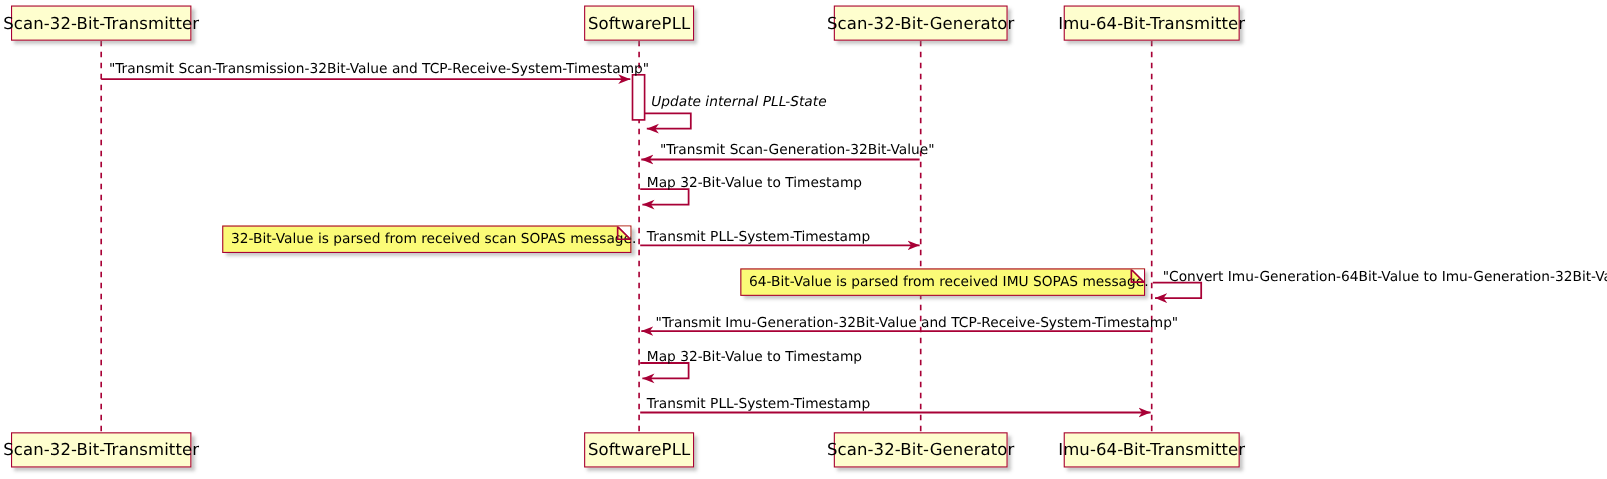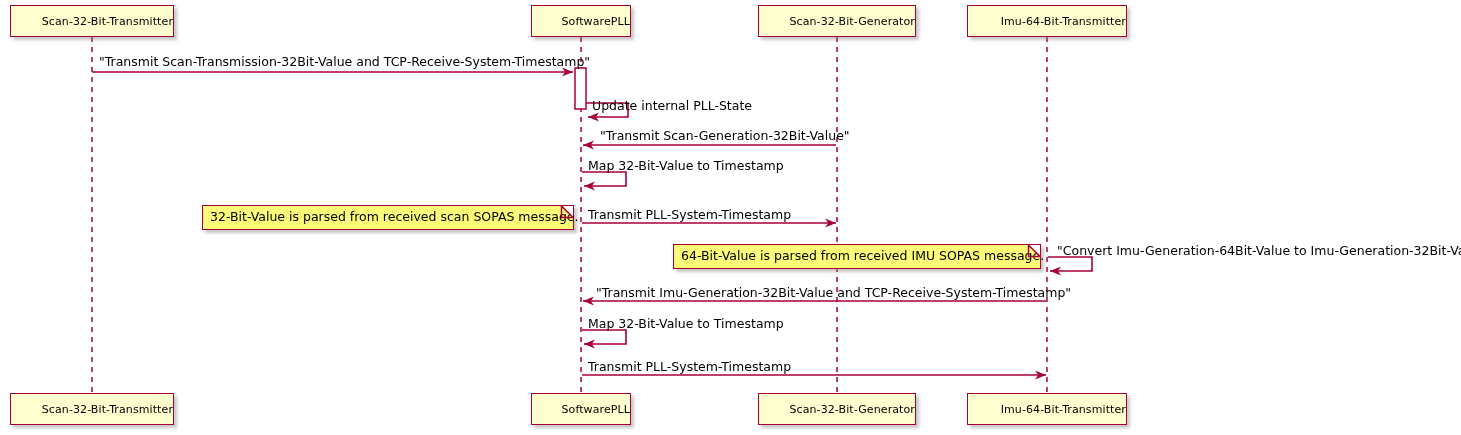--- a/index.html
+++ b/index.html
@@ -23,25 +23,25 @@
     top: 0;
     width: 1461px;
     height: 435px;
   }
   .participant-box {
     position: absolute;
     box-sizing: border-box;
     background: #FEFECE;
     border: 1.5px solid #A80036;
     color: #000000;
-    font-size: 11px;
+    font-size: 15px;
     line-height: 1;
     display: flex;
     align-items: center;
-    justify-content: flex-end;
+    justify-content: center;
     white-space: nowrap;
     box-shadow: 3px 3px 3px rgba(130,130,130,0.45);
     letter-spacing: 0.1px;
   }
   .msg-label {
     position: absolute;
     font-size: 12.5px;
     color: #000000;
     white-space: nowrap;
     line-height: 1;
@@ -136,21 +136,21 @@
       </div>
       <div class="participant-box" style="left: 967px; top: 5px; width: 160px; height: 32px;">
         <span>Imu-64-Bit-Transmitter</span>
       </div>
       <div class="participant-box" style="left: 967px; top: 393px; width: 160px; height: 32px;">
         <span>Imu-64-Bit-Transmitter</span>
       </div>
     </div>
   <div id="labels-layer">
       <div class="msg-label" style="left: 99px; top: 56px;">"Transmit Scan-Transmission-32Bit-Value and TCP-Receive-System-Timestamp"</div>
-      <div class="msg-label" style="left: 592px; top: 100px;">Update internal PLL-State</div>
+      <div class="msg-label" style="left: 592px; top: 86px; font-style: italic;">Update internal PLL-State</div>
       <div class="msg-label" style="left: 600px; top: 130px;">"Transmit Scan-Generation-32Bit-Value"</div>
       <div class="msg-label" style="left: 588px; top: 160px;">Map 32-Bit-Value to Timestamp</div>
       <div class="msg-label" style="left: 588px; top: 209px;">Transmit PLL-System-Timestamp</div>
       <div class="msg-label" style="left: 1057px; top: 245px;">"Convert Imu-Generation-64Bit-Value to Imu-Generation-32Bit-Value"</div>
       <div class="msg-label" style="left: 596px; top: 287px;">"Transmit Imu-Generation-32Bit-Value and TCP-Receive-System-Timestamp"</div>
       <div class="msg-label" style="left: 588px; top: 318px;">Map 32-Bit-Value to Timestamp</div>
       <div class="msg-label" style="left: 588px; top: 361px;">Transmit PLL-System-Timestamp</div>
     </div>
   <div id="notes-layer">
       <div class="note-box" style="left: 202px; top: 205px; width: 372px; height: 25px;">

